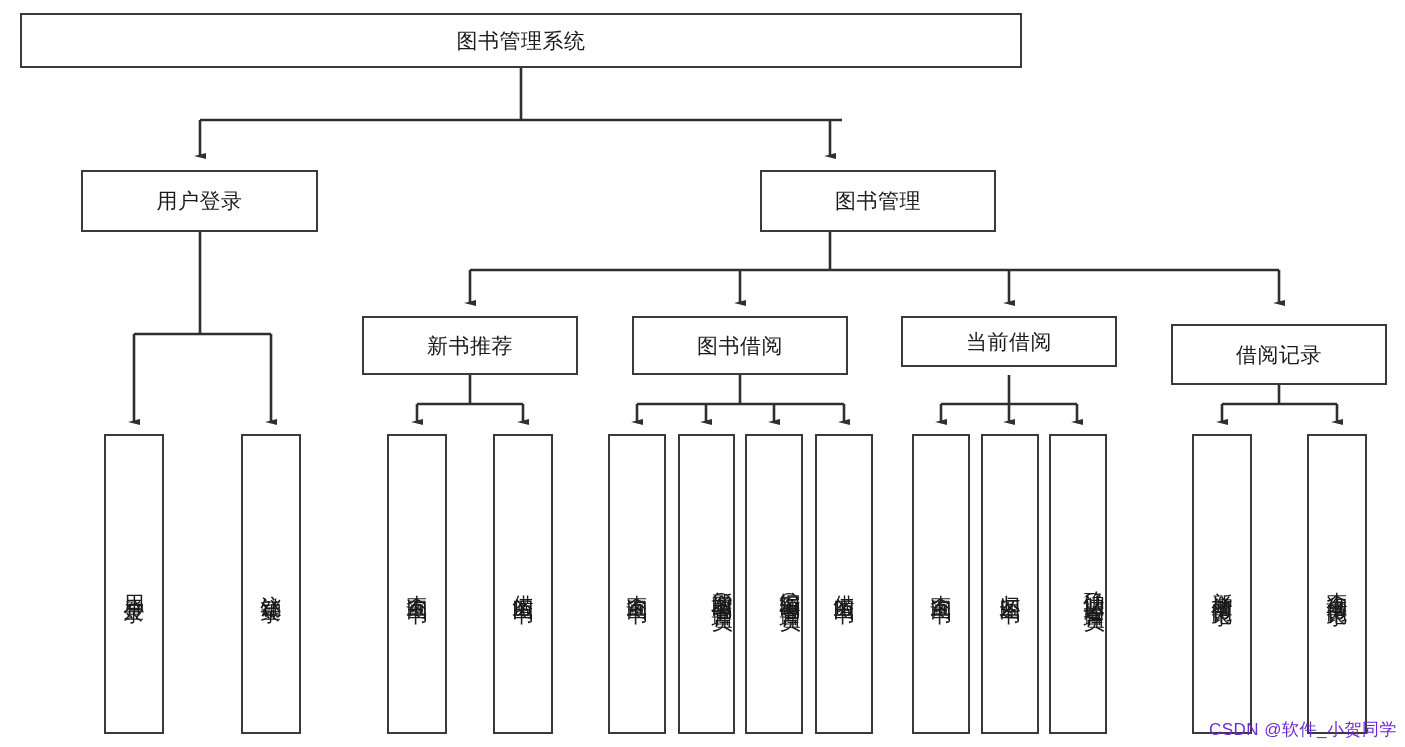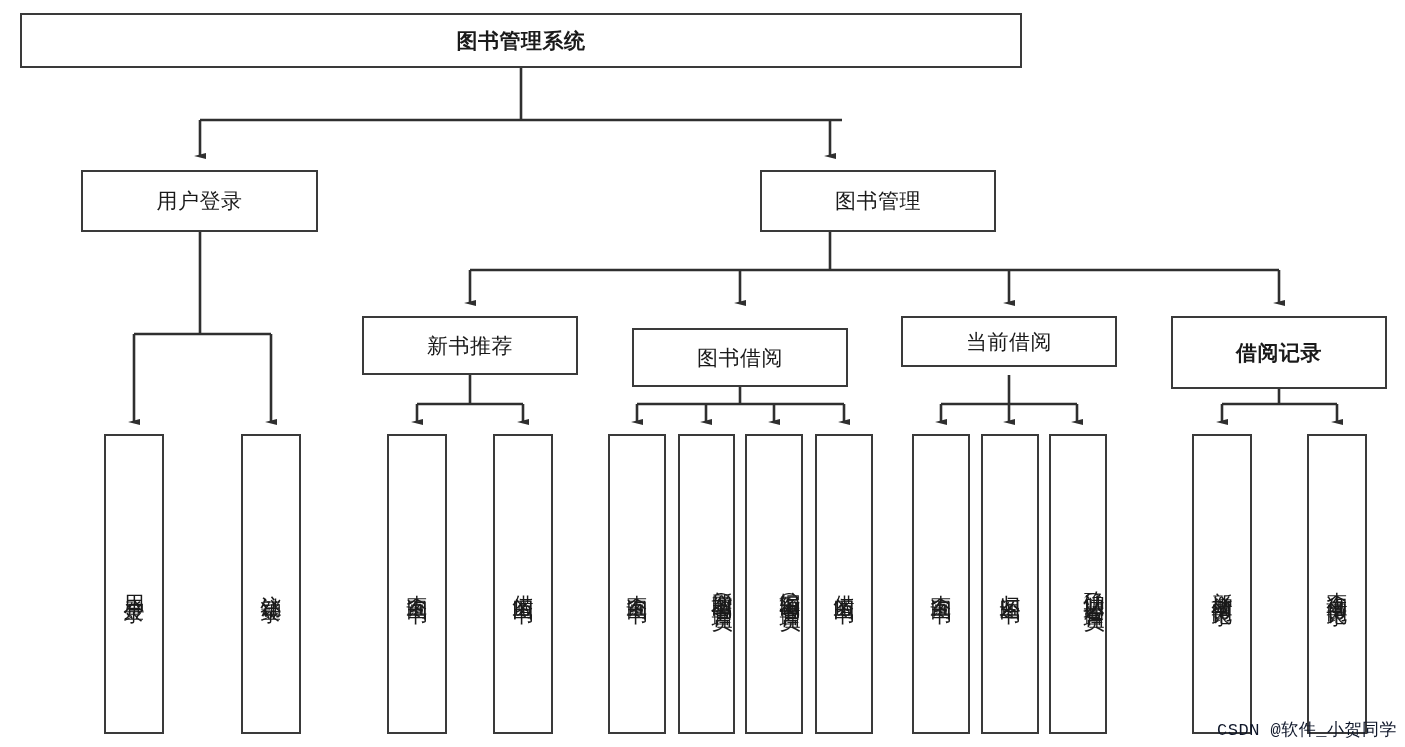--- a/index.html
+++ b/index.html
@@ -52,24 +52,23 @@
   }
   .node-v.align-top {
     align-items: flex-start;
     padding-top: 6px;
   }
   .watermark {
     position: absolute;
     right: 8px;
     bottom: 6px;
     font-size: 17px;
-    color: #0f172a;
+    color: #6d28d9;
     white-space: nowrap;
     letter-spacing: 0.5px;
-    font-family: Liberation Mono, monospace;
   }
 </style>
 </head>
 <body>
 
 <div id="diagram-root">
 
   <svg id="edge-layer" viewBox="0 0 1405 747" width="1405" height="747" xmlns="http://www.w3.org/2000/svg">
     <defs>
       <marker id="arrowhead" markerWidth="10" markerHeight="12" refX="3" refY="6" orient="auto" markerUnits="userSpaceOnUse">
@@ -113,29 +112,29 @@
       <path d="M1009,404 L1009,422" marker-end="url(#arrowhead)"></path>
       <path d="M1077,404 L1077,422" marker-end="url(#arrowhead)"></path>
 
       <path d="M1279,375 L1279,404"></path>
       <path d="M1222,404 L1337,404"></path>
       <path d="M1222,404 L1222,422" marker-end="url(#arrowhead)"></path>
       <path d="M1337,404 L1337,422" marker-end="url(#arrowhead)"></path>
     </g>
   </svg>
 
-  <div class="node node-h" style="left:20px; top:13px; width:1002px; height:55px;font-weight:bold;">图书管理系统</div>
+  <div class="node node-h" style="left:20px; top:13px; width:1002px; height:55px;">图书管理系统</div>
 
   <div class="node node-h" style="left:81px; top:170px; width:237px; height:62px;">用户登录</div>
   <div class="node node-h" style="left:712px; top:170px; width:236px; height:62px;margin-left:48px;">图书管理</div>
 
   <div class="node node-h" style="left:362px; top:316px; width:216px; height:59px;">新书推荐</div>
-  <div class="node node-h" style="left:632px; top:316px; width:216px; height:59px;margin-top:12px;">图书借阅</div>
+  <div class="node node-h" style="left:632px; top:316px; width:216px; height:59px;">图书借阅</div>
   <div class="node node-h" style="left:901px; top:316px; width:216px; height:51px;">当前借阅</div>
-  <div class="node node-h" style="left:1171px; top:316px; width:216px; height:73px;font-weight:bold;">借阅记录</div>
+  <div class="node node-h" style="left:1171px; top:324px; width:216px; height:61px;">借阅记录</div>
 
   <div class="node node-v align-mid" style="left:104px; top:434px; width:60px; height:300px;">用户登录</div>
   <div class="node node-v align-mid" style="left:241px; top:434px; width:60px; height:300px;">注销登录</div>
 
   <div class="node node-v align-mid" style="left:387px; top:434px; width:60px; height:300px;">查询图书</div>
   <div class="node node-v align-mid" style="left:493px; top:434px; width:60px; height:300px;">借阅图书</div>
 
   <div class="node node-v align-mid" style="left:608px; top:434px; width:58px; height:300px;">查询图书</div>
   <div class="node node-v align-top" style="left:678px; top:434px; width:57px; height:300px;">新增图书（管理员）</div>
   <div class="node node-v align-top" style="left:745px; top:434px; width:58px; height:300px;">编辑图书（管理员）</div>

